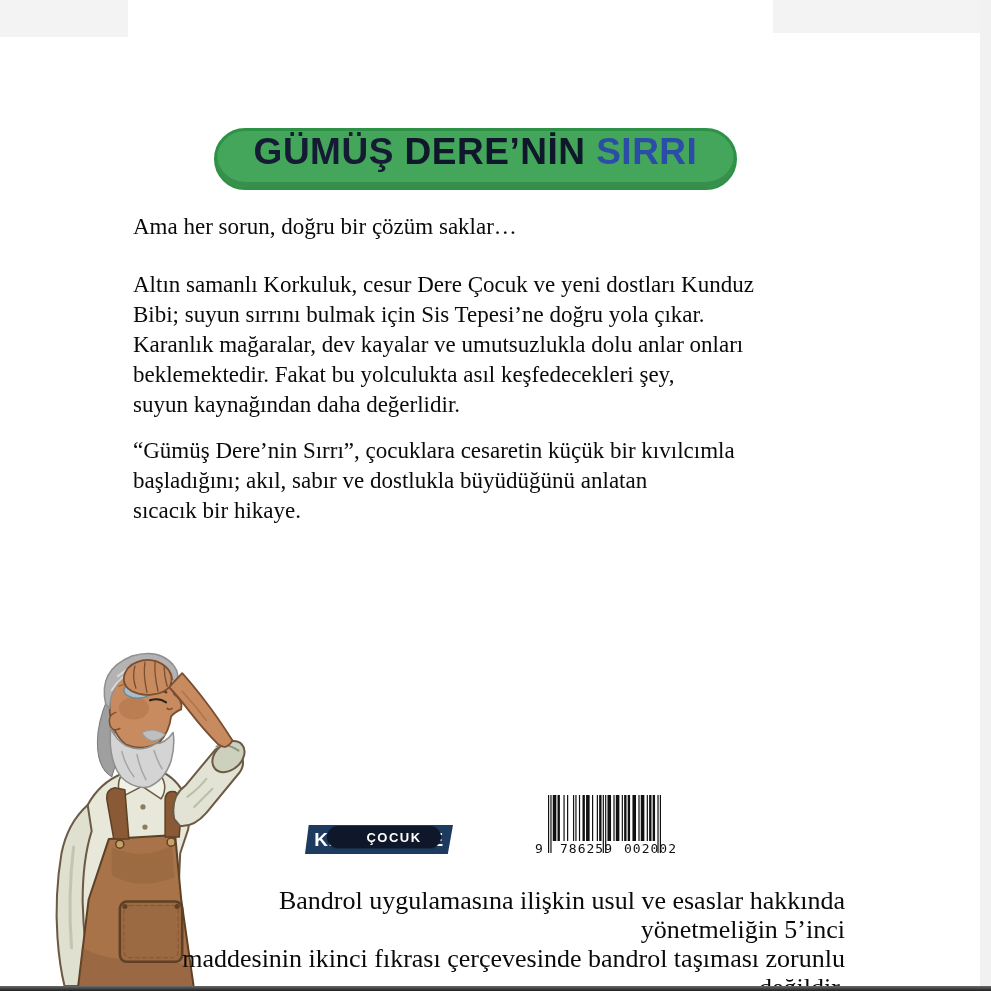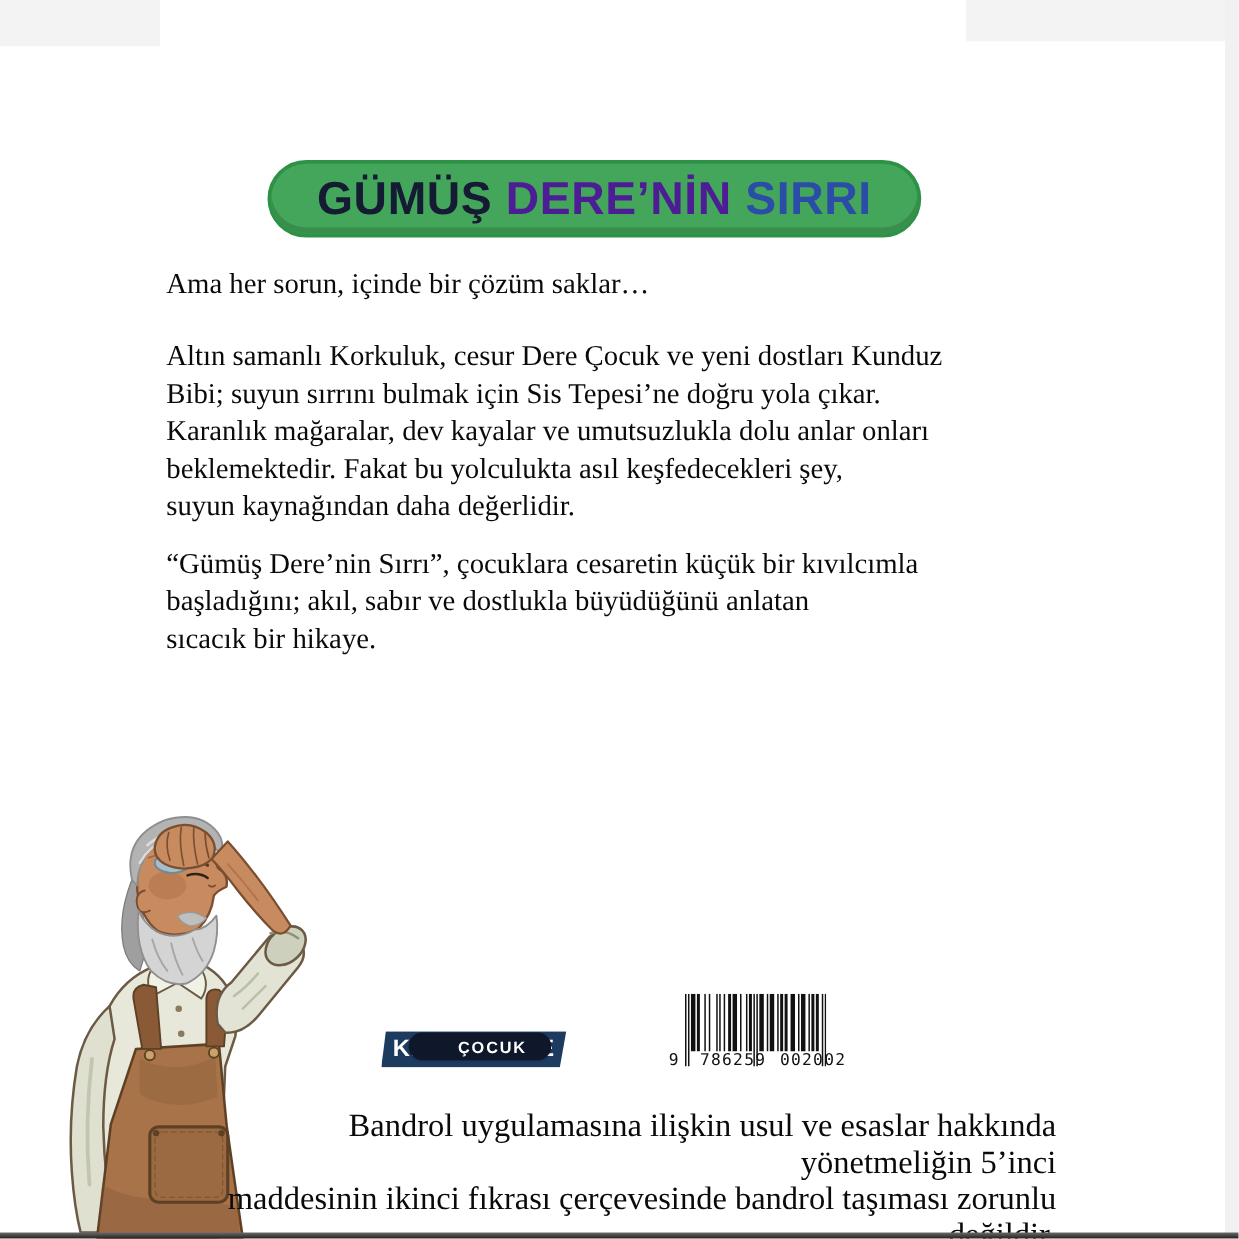--- a/index.html
+++ b/index.html
@@ -8,21 +8,21 @@
   .abs{position:absolute;}
 
   
   .edge-top-left{left:0;top:0;width:128px;height:37px;background:#f3f3f4;}
   .edge-top-right{left:773px;top:0;width:218px;height:33px;background:#f3f3f4;}
   .edge-right{right:0;top:0;width:11px;height:991px;background:#f1f1f2;}
   .edge-bottom{left:0;bottom:0;width:991px;height:5px;background:linear-gradient(#6a6a6a,#1f1f1f);}
 
   
   .title-badge{left:214px;top:128px;width:523px;height:62px;border-radius:32px;
-    border:3px solid #404040;box-sizing:border-box;display:flex;align-items:center;justify-content:center;
+    border:3px solid #404040;box-sizing:border-box;display:flex;justify-content:center;
     font-family:"Liberation Sans", sans-serif;font-weight:bold;font-size:37px;letter-spacing:0.5px;
     box-shadow:inset 0 -5px 0 rgba(0,0,0,0.14);}
   .title-badge span{white-space:pre;}
 
   
   .synopsis{left:133px;top:212px;width:720px;font-size:23px;line-height:30px;}
   .synopsis p{margin:0;}
   .synopsis p + p{margin-top:28px;}
   .synopsis p.tight{margin-top:16px;}
   .tline{display:block;white-space:nowrap;}
@@ -57,27 +57,27 @@
 <body>
 
 <div class="canvas">
 
   <div class="abs edge-top-left"></div>
   <div class="abs edge-top-right"></div>
   <div class="abs edge-right"></div>
 
   <div class="abs title-badge" style="background-color: rgb(67, 166, 90); border-color: rgb(46, 146, 70);">
     <span style="color: rgb(20, 27, 51);">GÜMÜŞ </span>
-      <span style="color: #4c1d95;">DERE’NİN </span>
+      <span style="color: #0f172a;">DERE’NİN </span>
       <span style="color: rgb(43, 77, 168);">SIRRI</span>
   </div>
 
   <div class="abs synopsis">
     <p>
-      <span class="tline">Ama her sorun, içinde bir çözüm saklar…</span>
+      <span class="tline">Ama her sorun, doğru bir çözüm saklar…</span>
     </p>
     <p>
       <span class="tline">Altın samanlı Korkuluk, cesur Dere Çocuk ve yeni dostları Kunduz</span>
       <span class="tline">Bibi; suyun sırrını bulmak için Sis Tepesi’ne doğru yola çıkar.</span>
       <span class="tline">Karanlık mağaralar, dev kayalar ve umutsuzlukla dolu anlar onları</span>
       <span class="tline">beklemektedir. Fakat bu yolculukta asıl keşfedecekleri şey,</span>
       <span class="tline">suyun kaynağından daha değerlidir.</span>
     </p>
     <p class="tight">
       <span class="tline">“Gümüş Dere’nin Sırrı”, çocuklara cesaretin küçük bir kıvılcımla</span>

